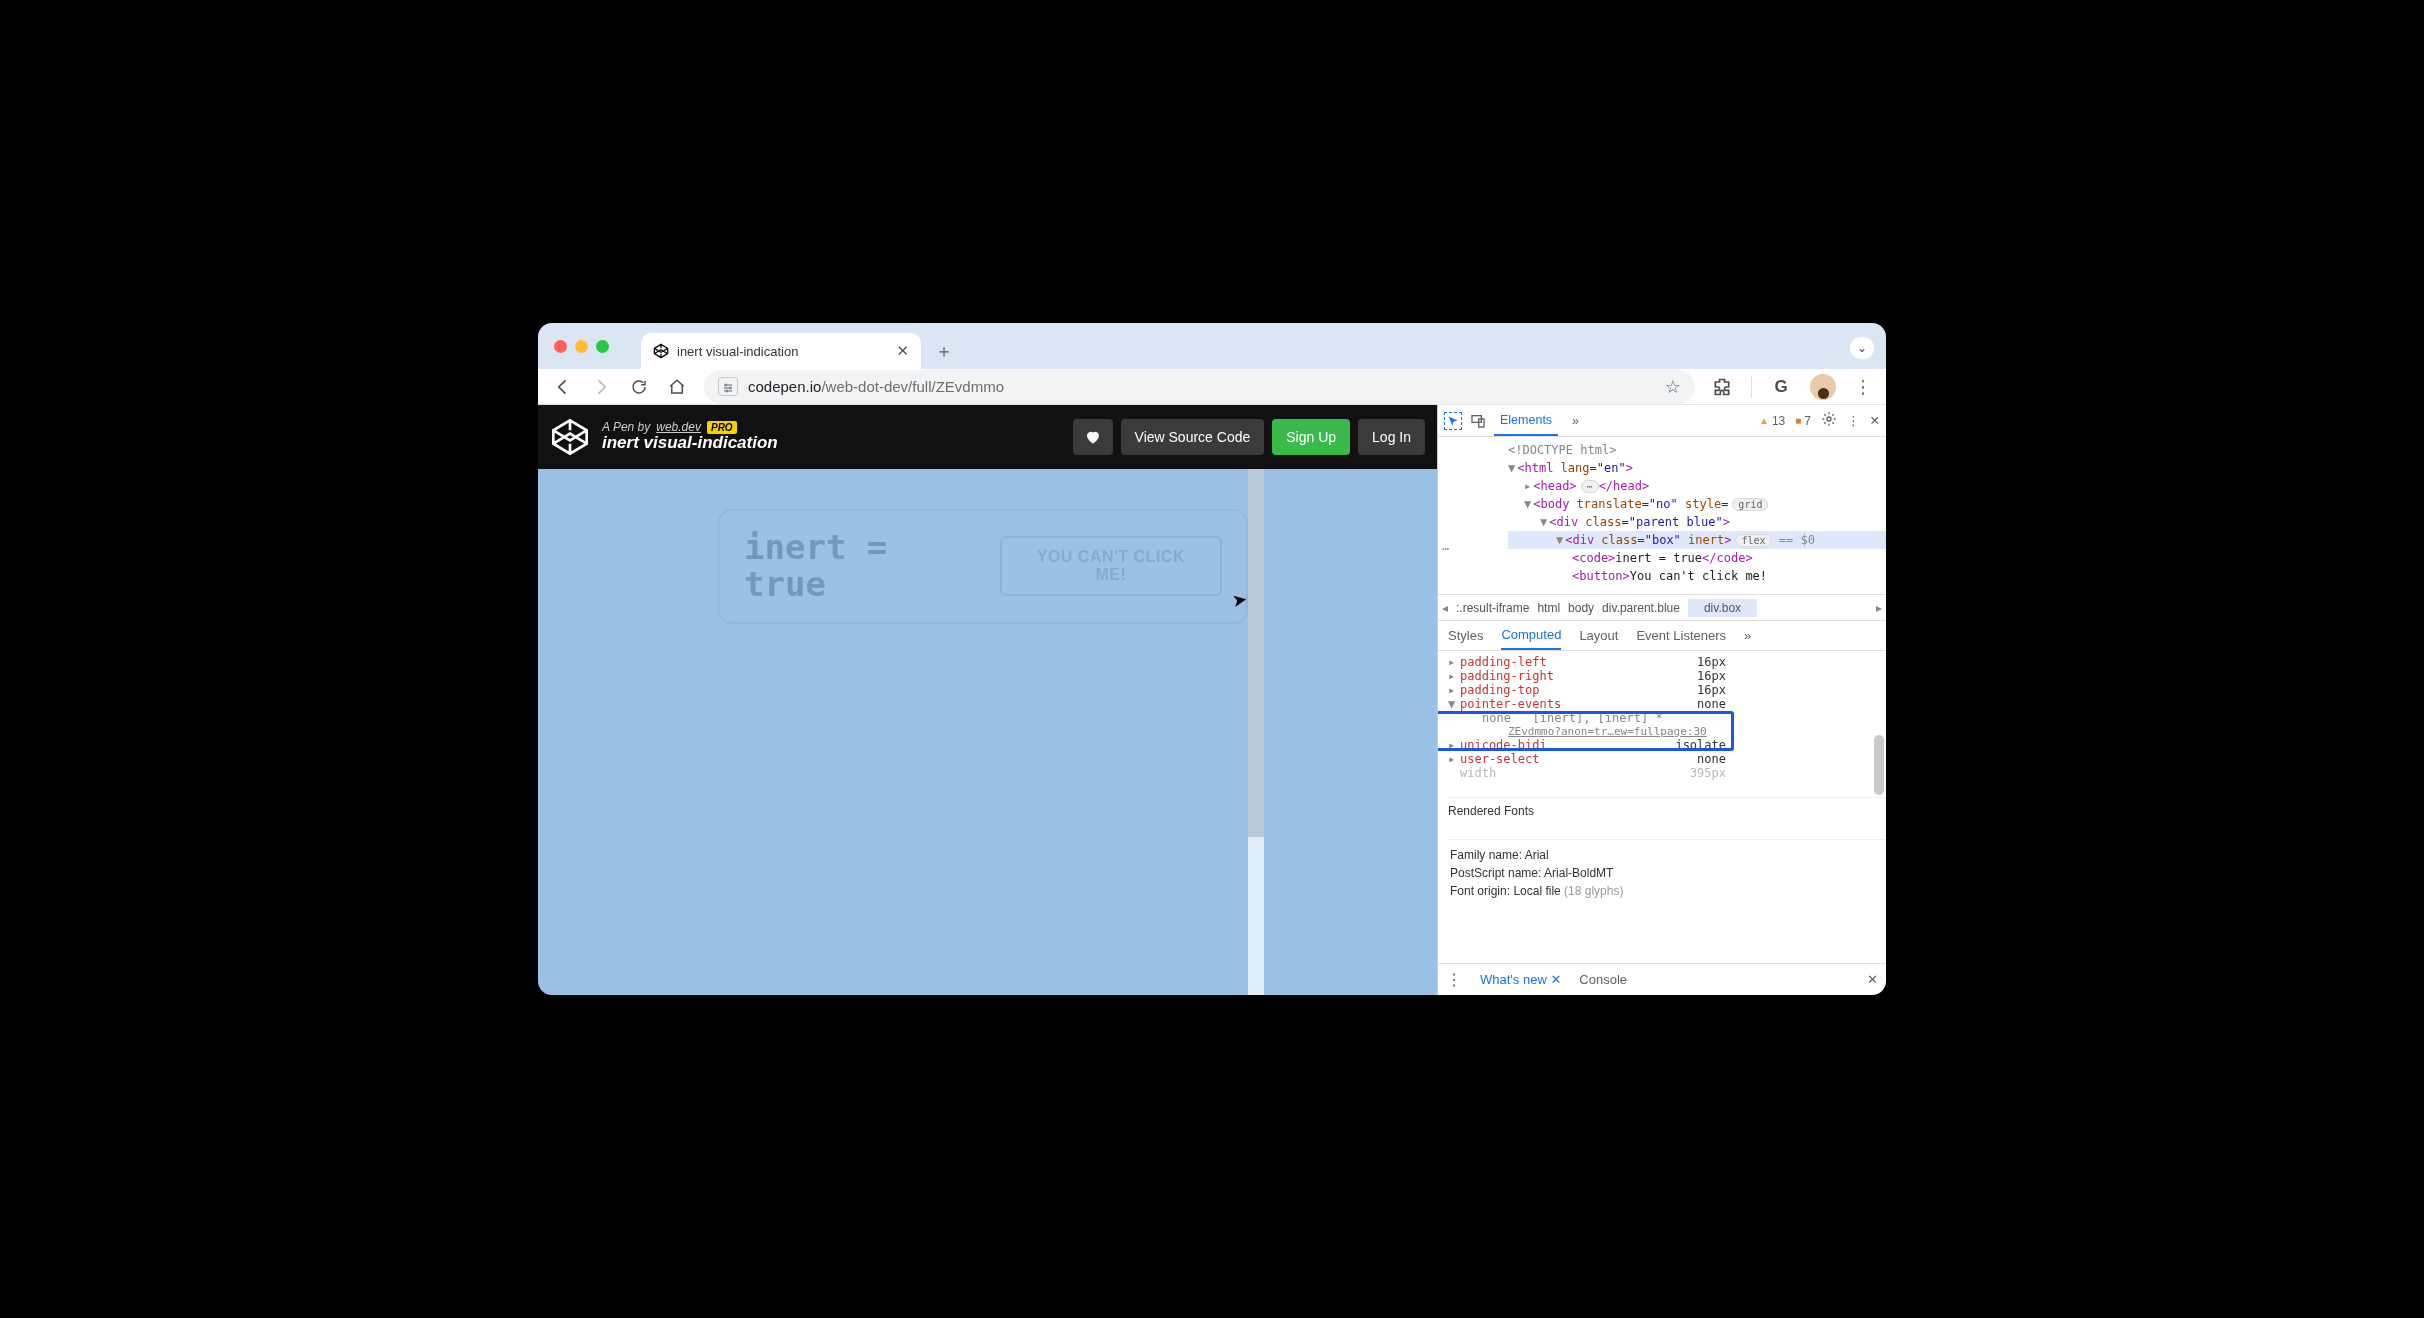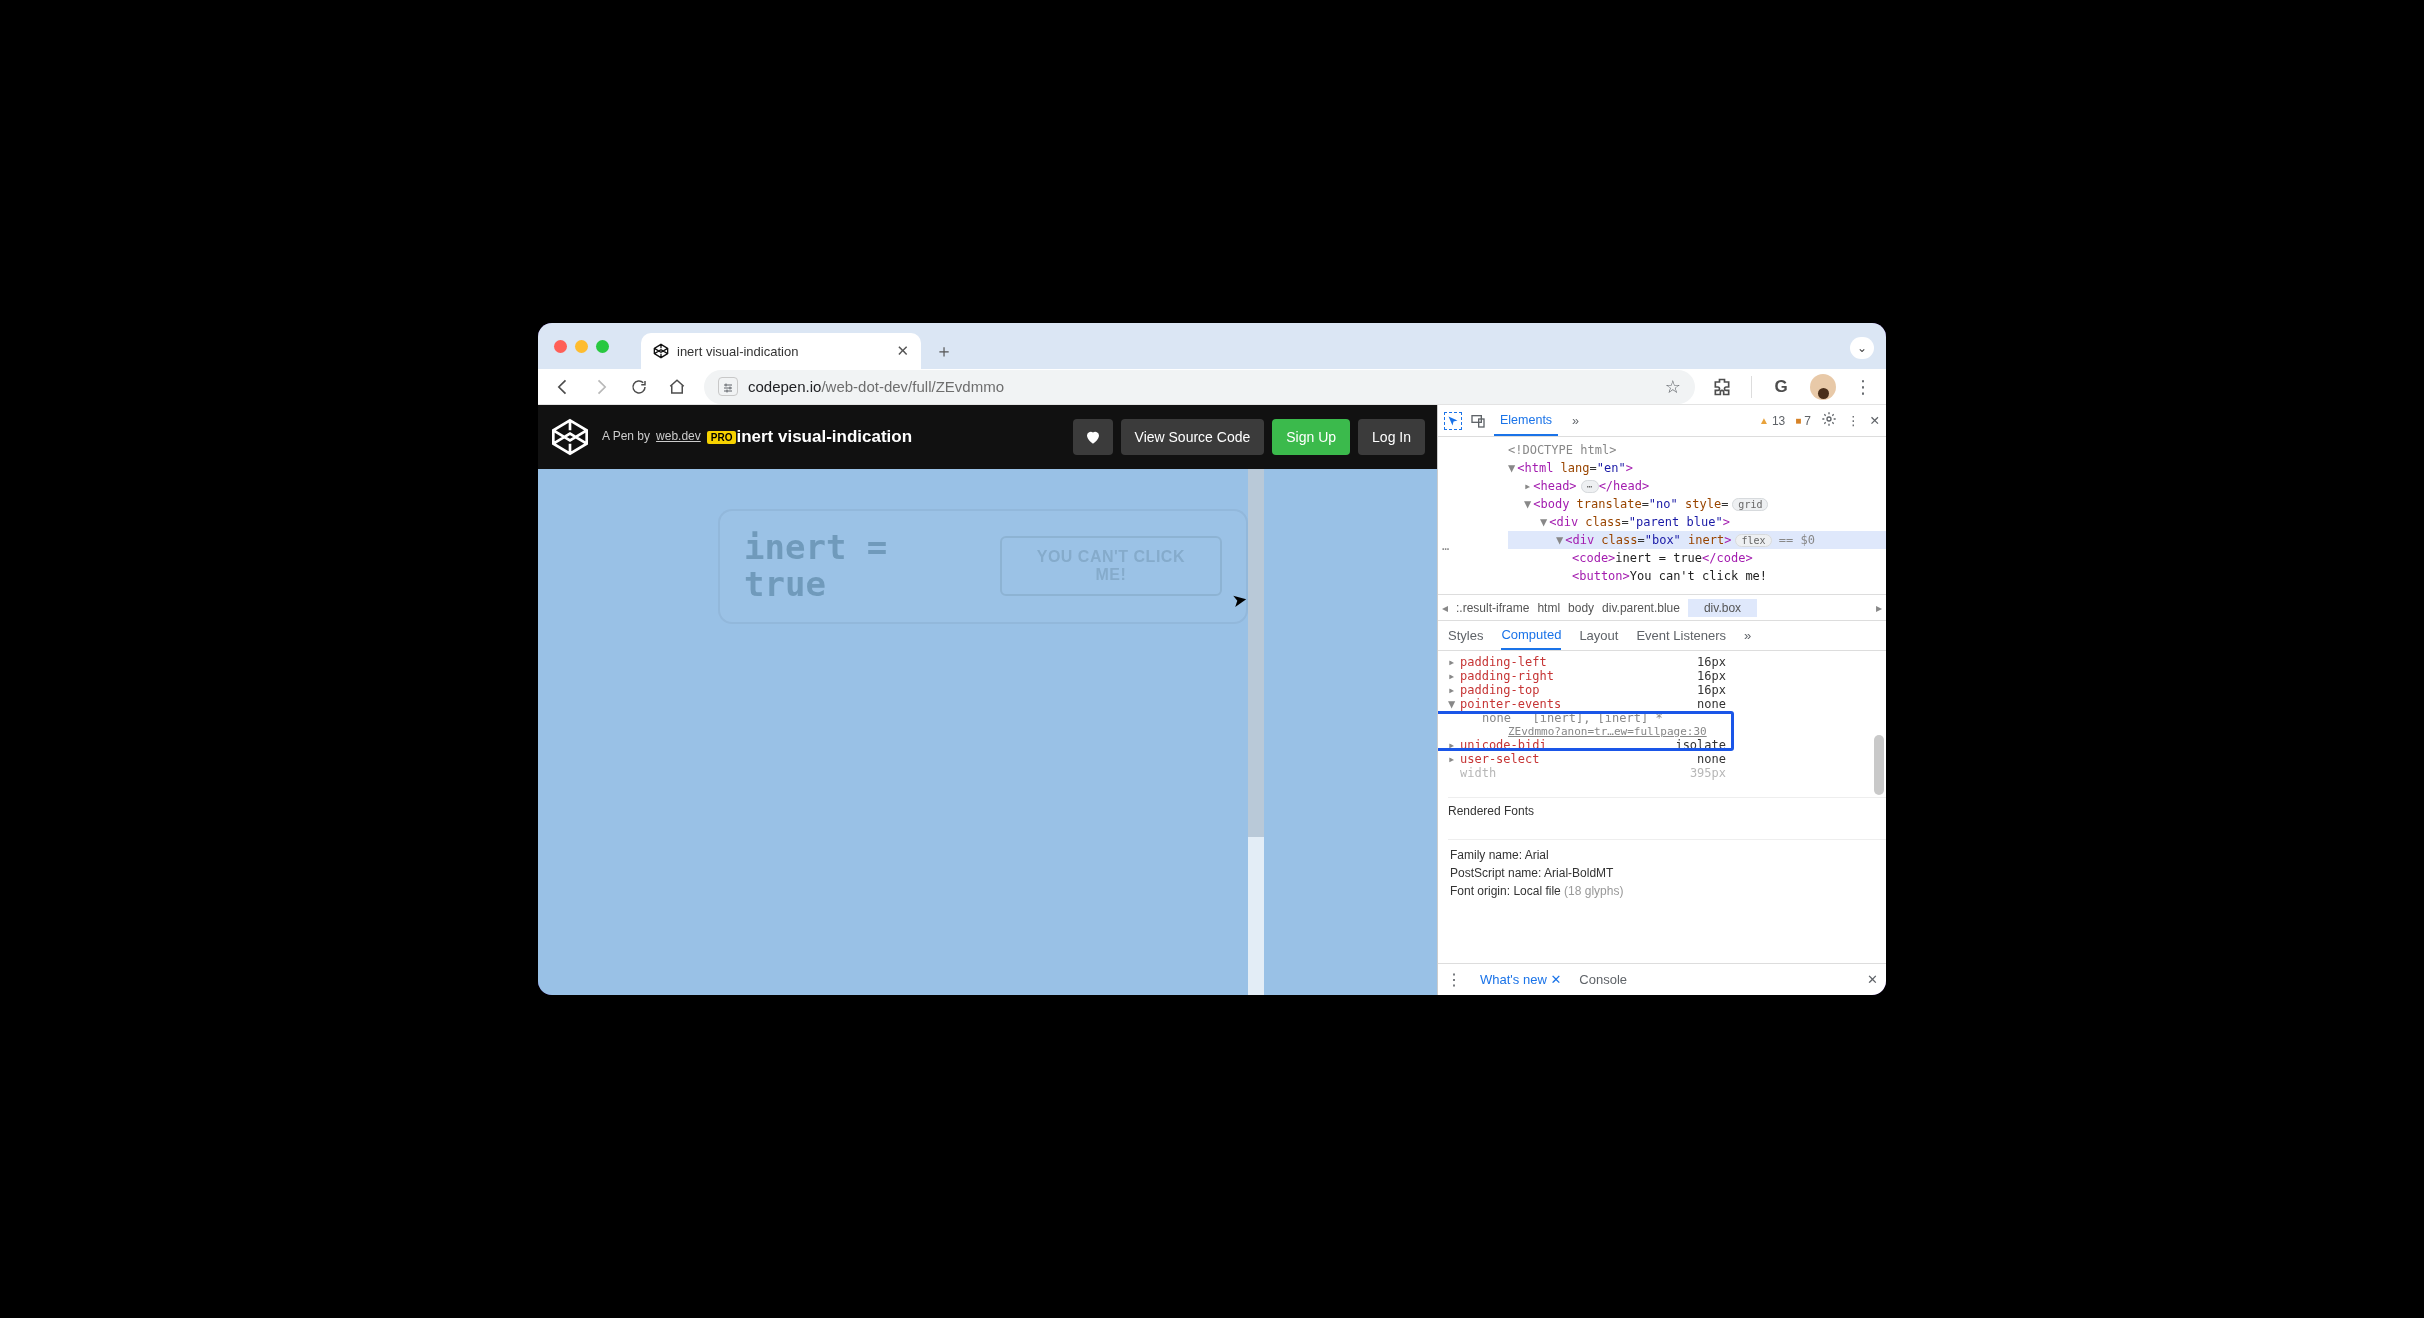--- a/index.html
+++ b/index.html
@@ -128,21 +128,21 @@
   .cp-header {
     height: 64px;
     background: #111;
     color: #fff;
     display: flex;
     align-items: center;
     padding: 0 12px;
     gap: 12px;
   }
   .cp-logo { width:40px; height:40px; }
-  .cp-titlewrap { display:flex; flex-direction:row; line-height:1.1;}
+  .cp-titlewrap { display:flex; flex-direction:column; line-height:1.1;font-style:italic;}
   .cp-byline { font-size:12px; color:#ccc; display:flex; align-items:center; gap:6px;}
   .cp-byline .pro { background:#f7d200; color:#000; font-weight:700; font-size:10px; padding:1px 4px; border-radius:2px;}
   .cp-title { font-size:17px; font-weight:700; color:#fff; }
   .cp-actions { margin-left:auto; display:flex; gap:8px; }
   .cp-btn {
     background:#3b3b3b; color:#fff; border:none; border-radius:4px;
     padding:0 14px; height:36px; font-size:14px; display:flex; align-items:center; justify-content:center;
   }
   .cp-btn.icon { width:40px; padding:0; }
   .cp-btn.green { background:#3bba4c; }

